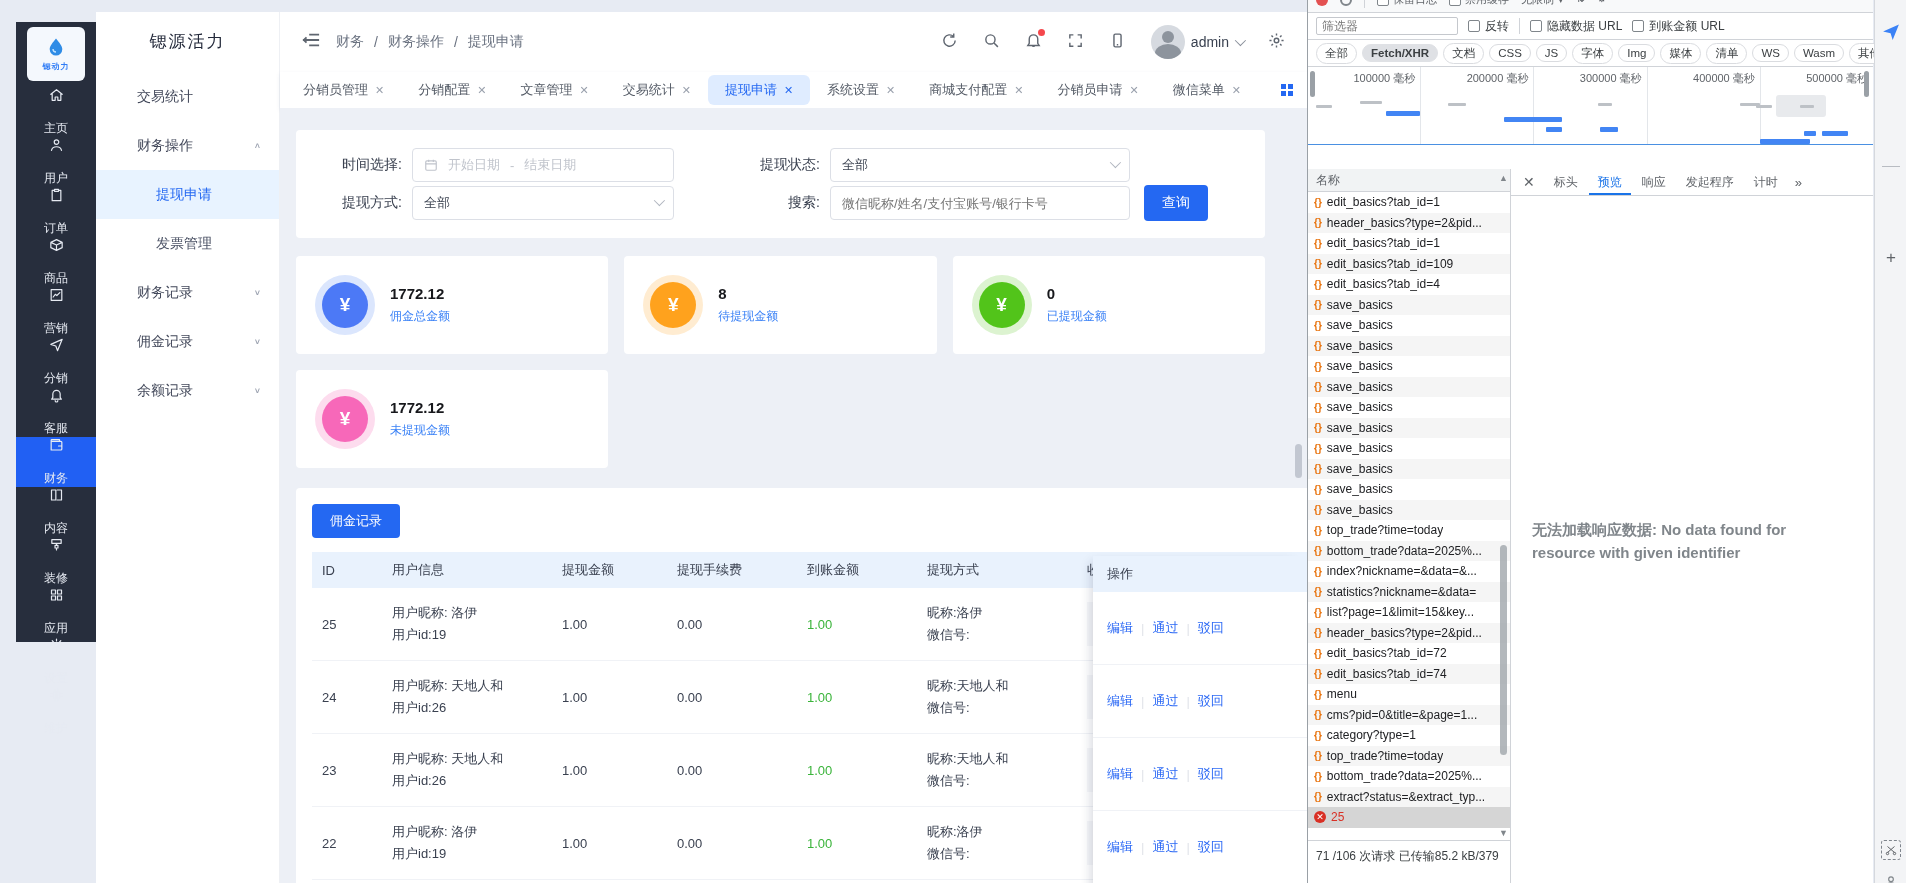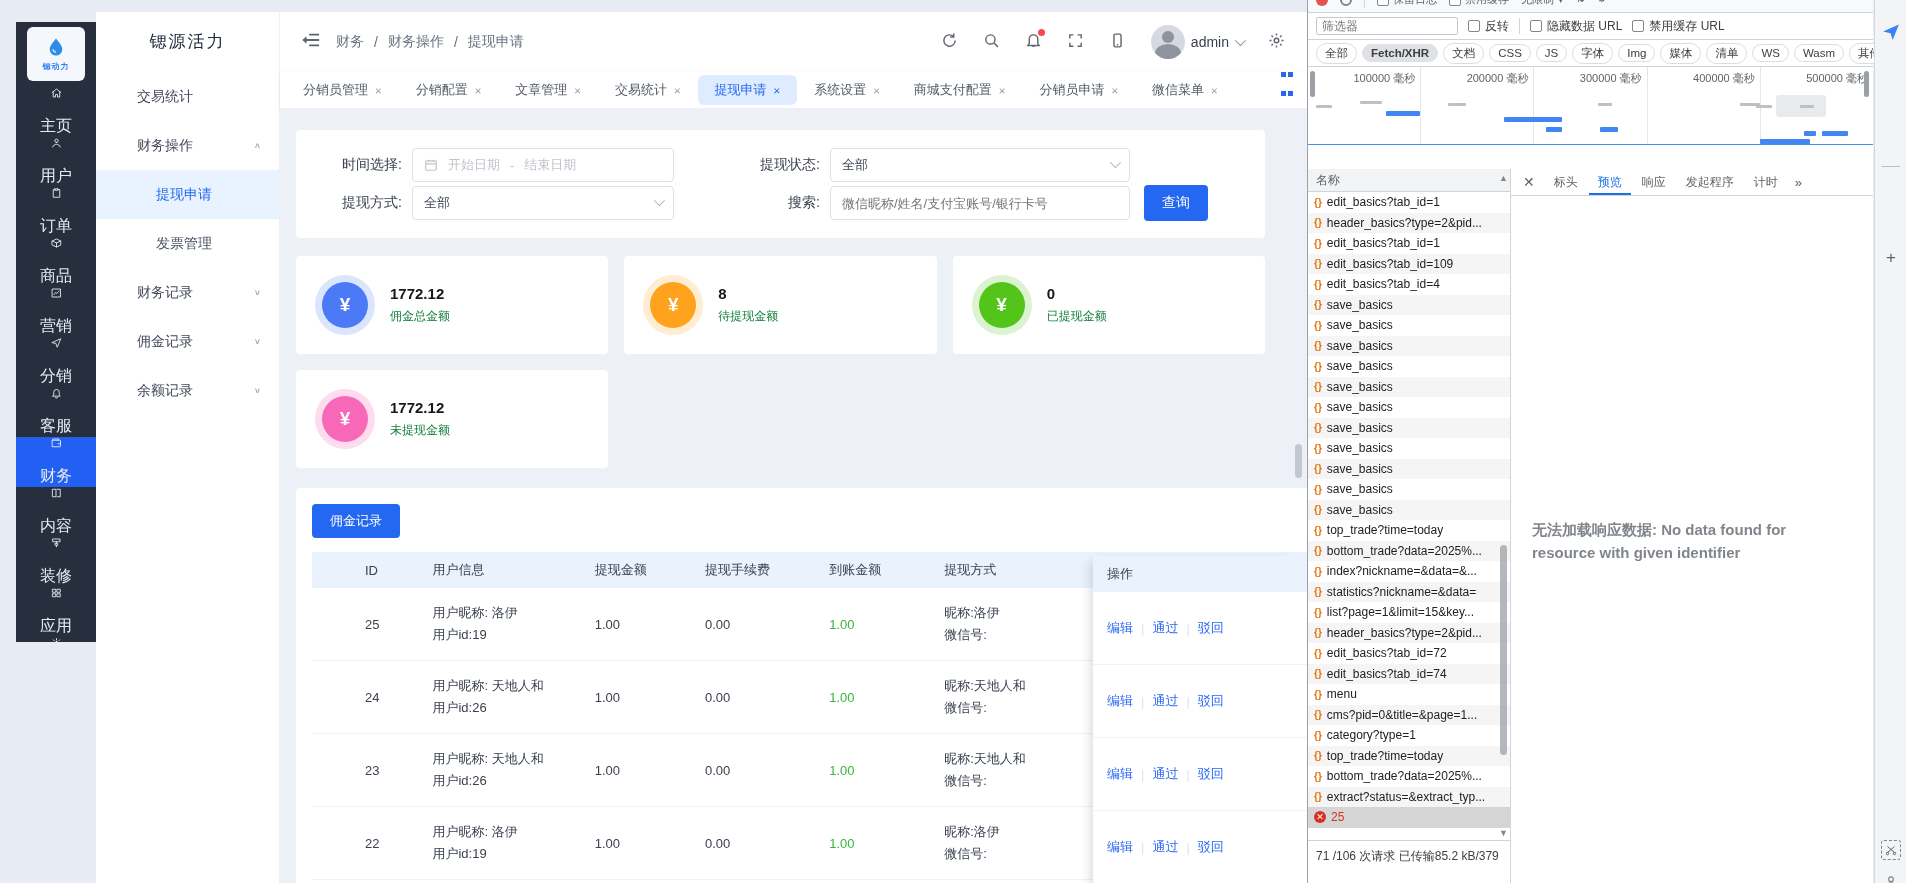--- a/index.html
+++ b/index.html
@@ -7,21 +7,21 @@
   body { font-family:"Liberation Sans","DejaVu Sans",sans-serif; background:#e7ebf3; position:relative; }
 
   
   .rail { position:absolute; left:16px; top:22px; width:80px; height:620px; background:#272e3d; }
   .logo-box { width:58px; height:54px; margin:5px auto 6px; background:#f4f8fd; border-radius:6px;
     display:flex; flex-direction:column; align-items:center; justify-content:center; }
   .logo-box .lg-txt { font-size:8px; color:#2f7cf6; font-weight:bold; margin-top:1px; letter-spacing:1px; }
   .rail-item { height:50px; display:flex; flex-direction:column; align-items:center; justify-content:center;
     color:#e6eaf2; cursor:pointer; }
   .rail-item svg { width:17px; height:17px; stroke:#e6eaf2; }
-  .rail-item .rl { font-size:16px; margin-top:17px; }
+  .rail-item .rl { font-size:12px; margin-top:17px; }
   .rail-item.active { background:#2160f3; }
 
   
   .submenu { position:absolute; left:96px; top:12px; width:184px; height:871px; background:#fff; border-right:1px solid #eef0f4; }
   .brand { height:60px; line-height:60px; text-align:center; font-size:17px; color:#23293a; letter-spacing:2px; }
   .menu-item { height:49px; display:flex; align-items:center; padding:0 18px 0 41px; font-size:14px; color:#42485a; cursor:pointer; }
   .menu-item .arr { margin-left:auto; font-size:10px; color:#9aa1af; transform:scaleY(.8); }
   .menu-item.child { padding-left:60px; color:#4a5164; }
   .menu-item.child.active { background:#e8f3ff; color:#2468f2; }
 
@@ -34,21 +34,21 @@
   .bell-wrap { position:relative; }
   .bell-dot { position:absolute; top:-3px; right:-3px; width:7px; height:7px; background:#f5484d; border-radius:50%; }
   .avatar { width:34px; height:34px; border-radius:50%; background:#d6dae0; overflow:hidden; position:relative; }
   .avatar .av-h { position:absolute; left:11px; top:6px; width:12px; height:12px; border-radius:50%; background:#8d949d; }
   .avatar .av-b { position:absolute; left:4px; top:19px; width:26px; height:18px; border-radius:50%; background:#8d949d; }
   .admin-grp { display:flex; align-items:center; gap:6px; font-size:14px; color:#394150; cursor:pointer; }
   .chev { width:8px; height:8px; border-right:1.5px solid #8a909b; border-bottom:1.5px solid #8a909b; transform:rotate(45deg) translateY(-2px); }
 
   
   .tabbar { position:absolute; left:280px; top:72px; width:1027px; height:36px; background:#fff;
-    box-shadow:0 2px 5px rgba(40,60,110,.08); display:flex; padding:0 6px;font-family:Liberation Mono, monospace; }
+    box-shadow:0 2px 5px rgba(40,60,110,.08); display:flex; align-items:center; padding:0 6px; }
   .tab { display:flex; align-items:center; gap:7px; font-size:13px; color:#545b66; padding:6px 17px; border-radius:6px; cursor:pointer; white-space:nowrap; }
   .tab .x { font-size:11px; color:#9aa1ad; }
   .tab.active { background:#dfecff; color:#2468f2; }
   .tab.active .x { color:#2468f2; }
   .tab-grid { margin-left:auto; margin-right:8px; display:grid; grid-template-columns:5px 5px; gap:2px; cursor:pointer; }
   .tab-grid i { width:5px; height:5px; background:#2468f2; display:block; }
 
   
   .content { position:absolute; left:280px; top:108px; width:1027px; height:775px; background:#edf0f6; overflow:hidden; }
   .panel { background:#fff; border-radius:4px; }
@@ -62,25 +62,25 @@
   .f-select .chev { border-color:#b0b5bf; margin-top:-2px; }
   .f-input { width:300px; }
   .btn-primary { background:#2468f2; color:#fff; border:none; border-radius:4px; font-size:14px; height:36px; padding:0 18px; cursor:pointer; }
   .q-btn { margin-left:14px; }
 
   .stats-grid { margin:18px 42px 0 16px; width:969px; display:grid; grid-template-columns:1fr 1fr 1fr; gap:16px 16px; }
   .stat-card { background:#fff; border-radius:4px; height:98px; display:flex; align-items:center; padding:0 26px; gap:22px; }
   .stat-ico { width:46px; height:46px; border-radius:50%; display:flex; align-items:center; justify-content:center;
     color:#fff; font-size:19px; font-weight:bold; }
   .stat-val { font-size:15px; color:#17181c; font-weight:600; }
-  .stat-lbl { font-size:12px; color:#15803d; margin-top:6px; }
+  .stat-lbl { font-size:12px; color:#3b82f6; margin-top:6px; }
 
   .table-panel { margin:20px 0 0 16px; width:1011px; min-height:440px; padding:16px 0 0 16px; position:relative; background:#fff; border-radius:4px 0 0 0; }
   .tbl { width:1000px; margin-top:14px; font-size:13px; color:#3a4150; }
-  .t-head, .t-row { display:flex;padding-left:43px; }
+  .t-head, .t-row { display:flex; }
   .t-head { background:#e9f2fd; height:36px; align-items:center; }
   .t-row { height:73px; align-items:center; border-bottom:1px solid #f0f2f6; }
   .tc { padding:0 10px; overflow:hidden; white-space:nowrap; }
   .tc.c0{width:70px;} .tc.c1{width:170px;} .tc.c2{width:115px;} .tc.c3{width:130px;}
   .tc.c4{width:120px;} .tc.c5{width:160px;} .tc.c6{width:120px;} .tc.c7{width:115px;}
   .two-line { line-height:22px; }
   .green { color:#3bb43b; }
   .qr-ph { width:44px; height:44px; background:#f6f7f9; display:flex; align-items:center; justify-content:center; }
   .ops-col { position:absolute; top:68px; left:797px; width:214px; bottom:0; background:#fff;
     box-shadow:-8px 0 10px -6px rgba(30,40,70,.18); }
@@ -582,21 +582,21 @@
         <i class="cb"></i>
         <span>反转</span>
       </label>
     <span class="v-div"></span>
     <label class="cb-grp">
         <i class="cb"></i>
         <span>隐藏数据 URL</span>
       </label>
     <label class="cb-grp">
         <i class="cb"></i>
-        <span>禁用缓存 URL</span>
+        <span>到账金额 URL</span>
       </label>
   </div>
 
   <div class="dt-pills" id="dt-pills">
       <span class="pill">全部</span>
       <span class="pill sel">Fetch/XHR</span>
       <span class="pill">文档</span>
       <span class="pill">CSS</span>
       <span class="pill">JS</span>
       <span class="pill">字体</span>

